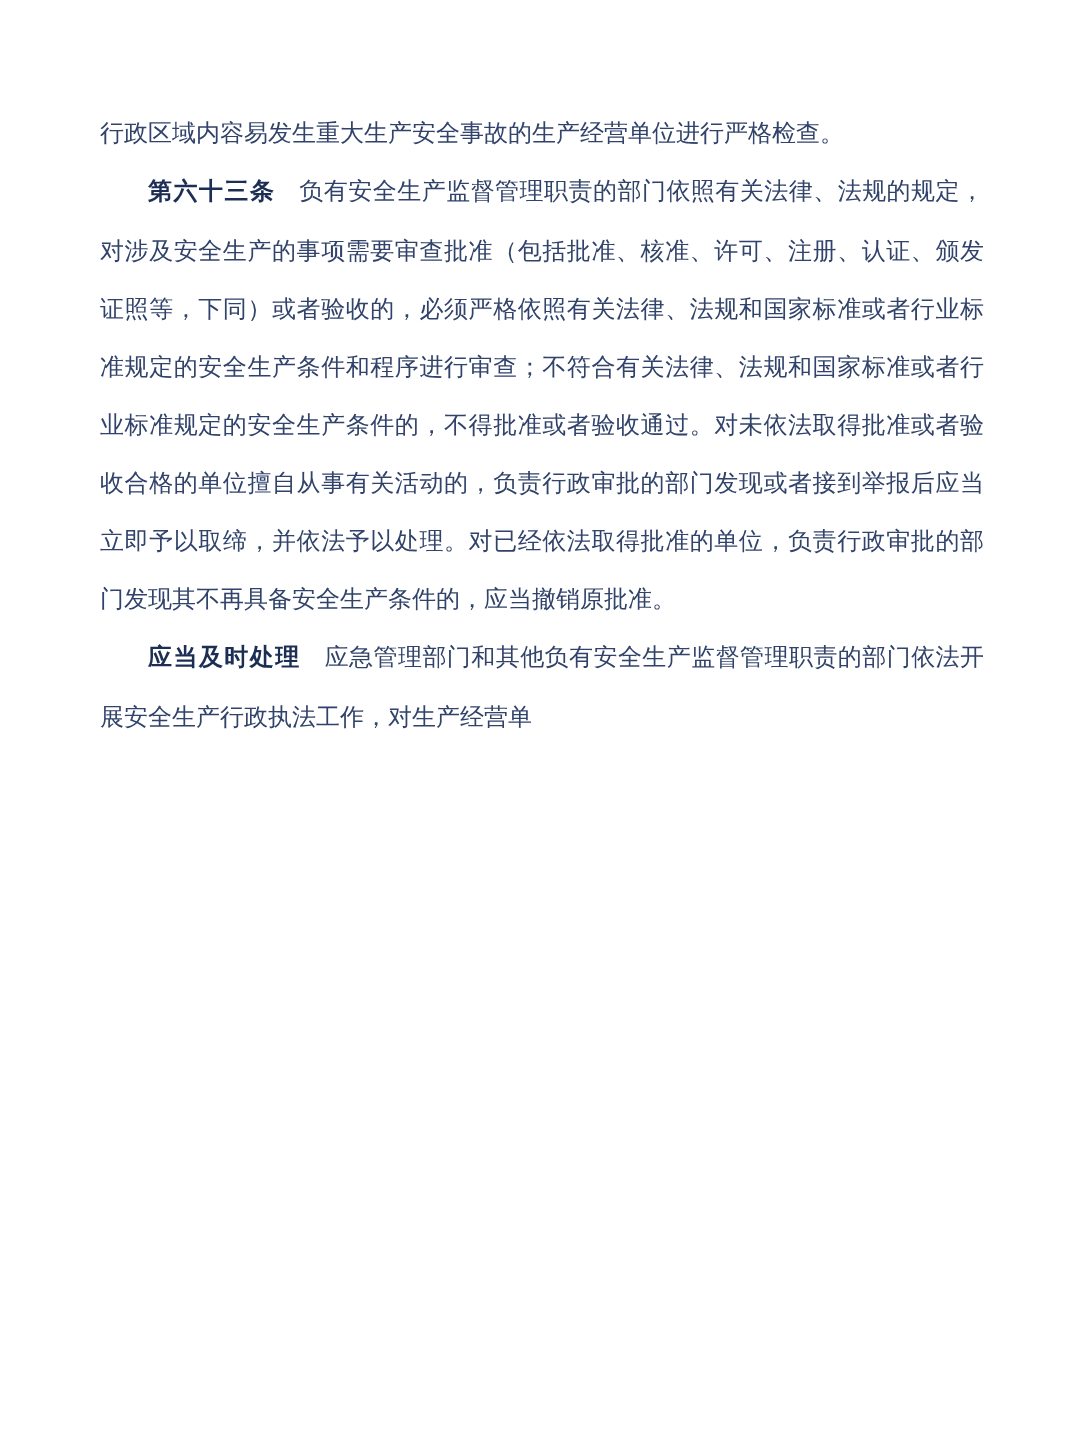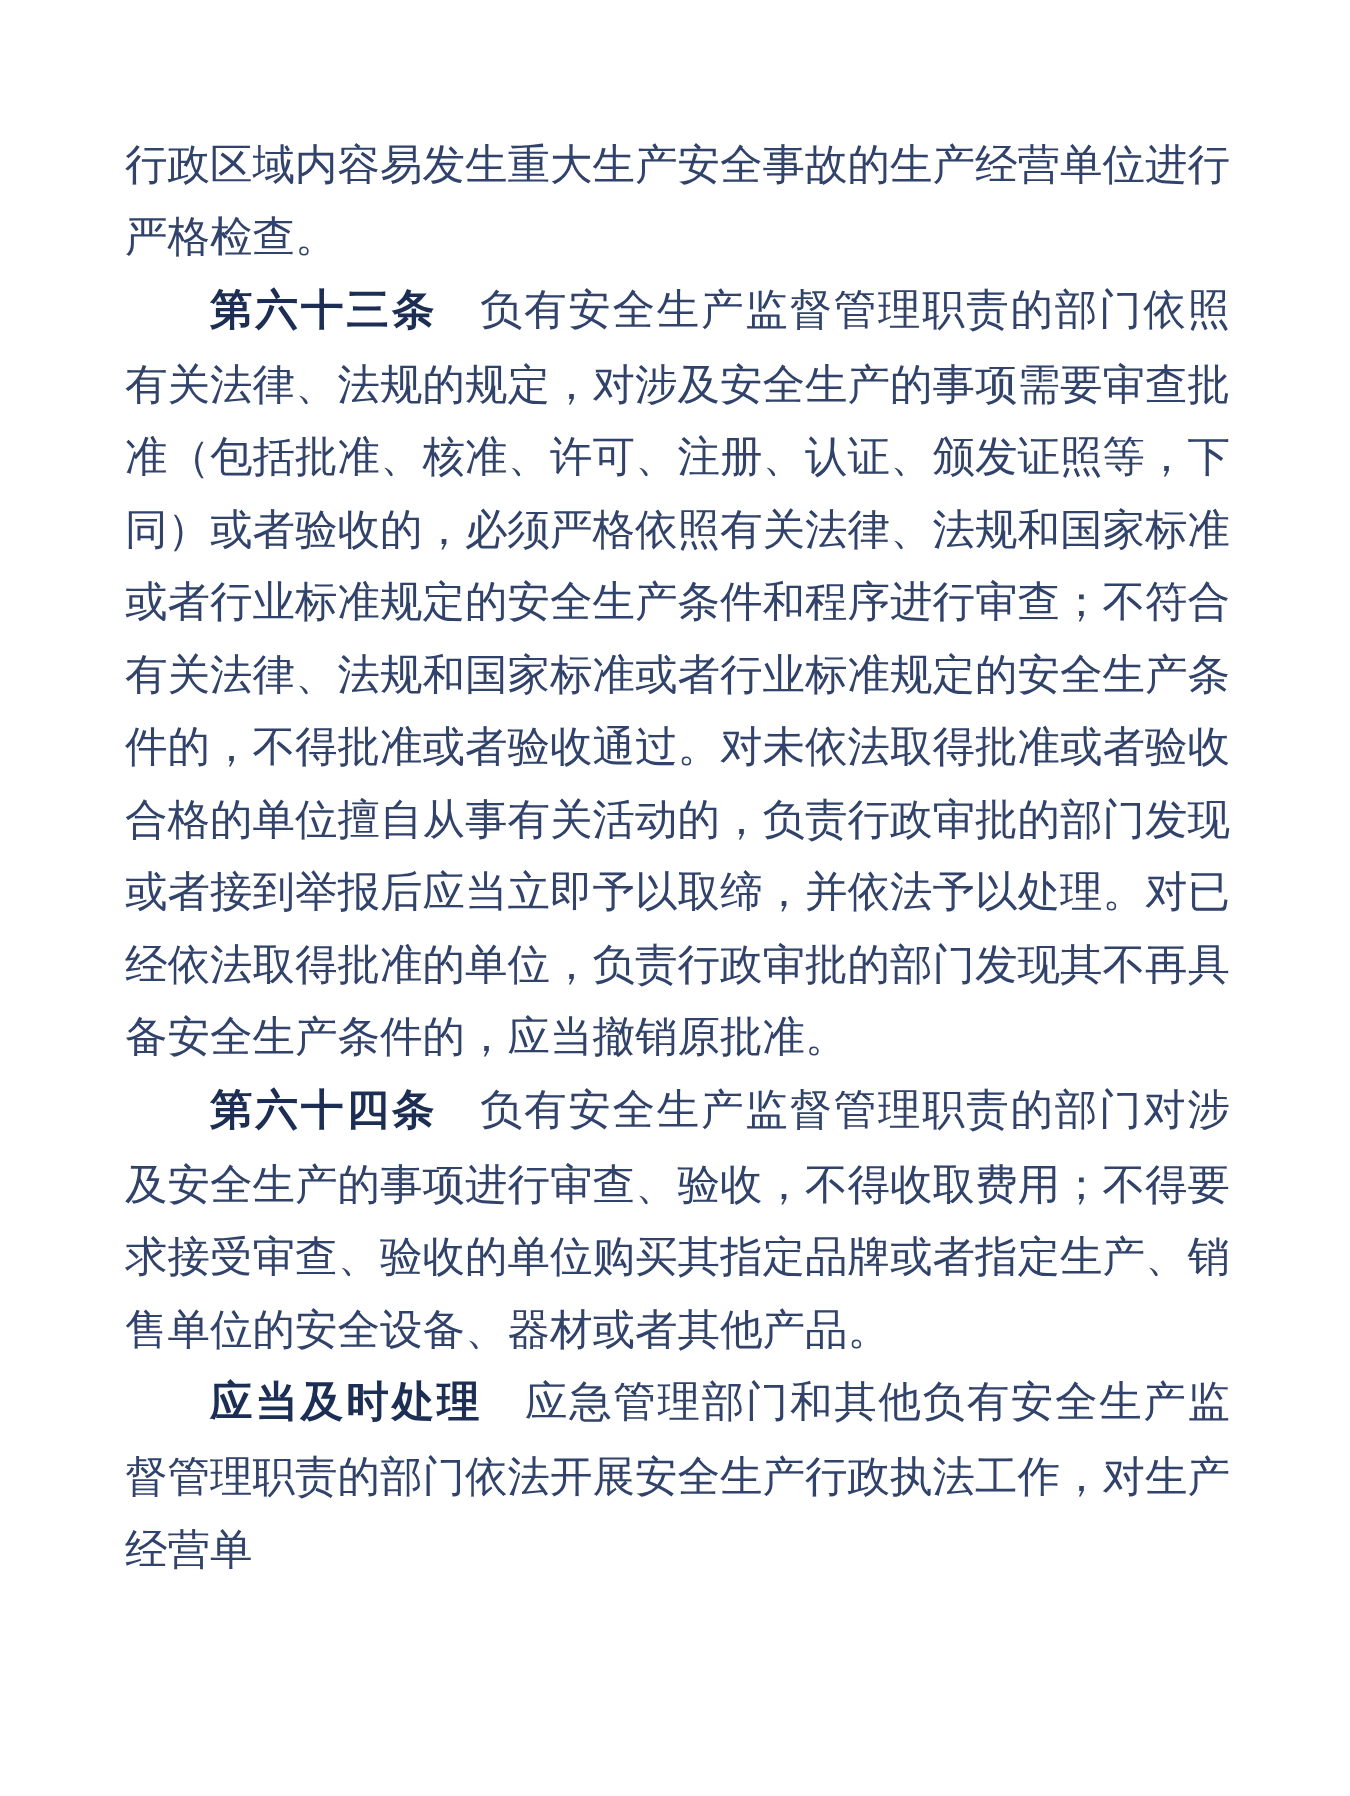--- a/index.html
+++ b/index.html
@@ -8,21 +8,21 @@
     height: 1437px;
     background: var(--page_background, #ffffff);
     overflow: hidden;
   }
   .page {
     box-sizing: border-box;
     width: 1080px;
     height: 1437px;
     padding: 104px 96px 0 100px;
     font-family: "Liberation Serif", "DejaVu Serif", serif;
-    font-size: 34px;
+    font-size: 24px;
     line-height: 58px;
     color: var(--body_text, #31436a);
     text-align: justify;
     text-justify: inter-character;
   }
   .para { margin: 0; }
   .para.indent { text-indent: 2em; }
   .article-no {
     font-family: Liberation Mono, monospace;
     font-weight: 700;
@@ -34,17 +34,16 @@
 </head>
 <body>
 
 <main class="page">
 
   <p class="para"><span>行政区域内容易发生重大生产安全事故的生产经营单位进行严格检查。</span></p>
 
 
   <p class="para indent"><span class="article-no">第六十三条</span><span>负有安全生产监督管理职责的部门依照有关法律、法规的规定，对涉及安全生产的事项需要审查批准（包括批准、核准、许可、注册、认证、颁发证照等，下同）或者验收的，必须严格依照有关法律、法规和国家标准或者行业标准规定的安全生产条件和程序进行审查；不符合有关法律、法规和国家标准或者行业标准规定的安全生产条件的，不得批准或者验收通过。对未依法取得批准或者验收合格的单位擅自从事有关活动的，负责行政审批的部门发现或者接到举报后应当立即予以取缔，并依法予以处理。对已经依法取得批准的单位，负责行政审批的部门发现其不再具备安全生产条件的，应当撤销原批准。</span></p>
 
-  <p class="para indent"><span class="article-no">第六十四条</span><span>负有安全生产监督管理职责的部门对涉及安全生产的事项进行审查、验收，不得收取费用；不得要求接受审查、验收的单位购买其指定品牌或者指定生产、销售单位的安全设备、器材或者其他产品。</span></p>
 
   <p class="para indent"><span class="article-no">应当及时处理</span><span>应急管理部门和其他负有安全生产监督管理职责的部门依法开展安全生产行政执法工作，对生产经营单</span></p>
 
 </main>
 
 </body></html>

